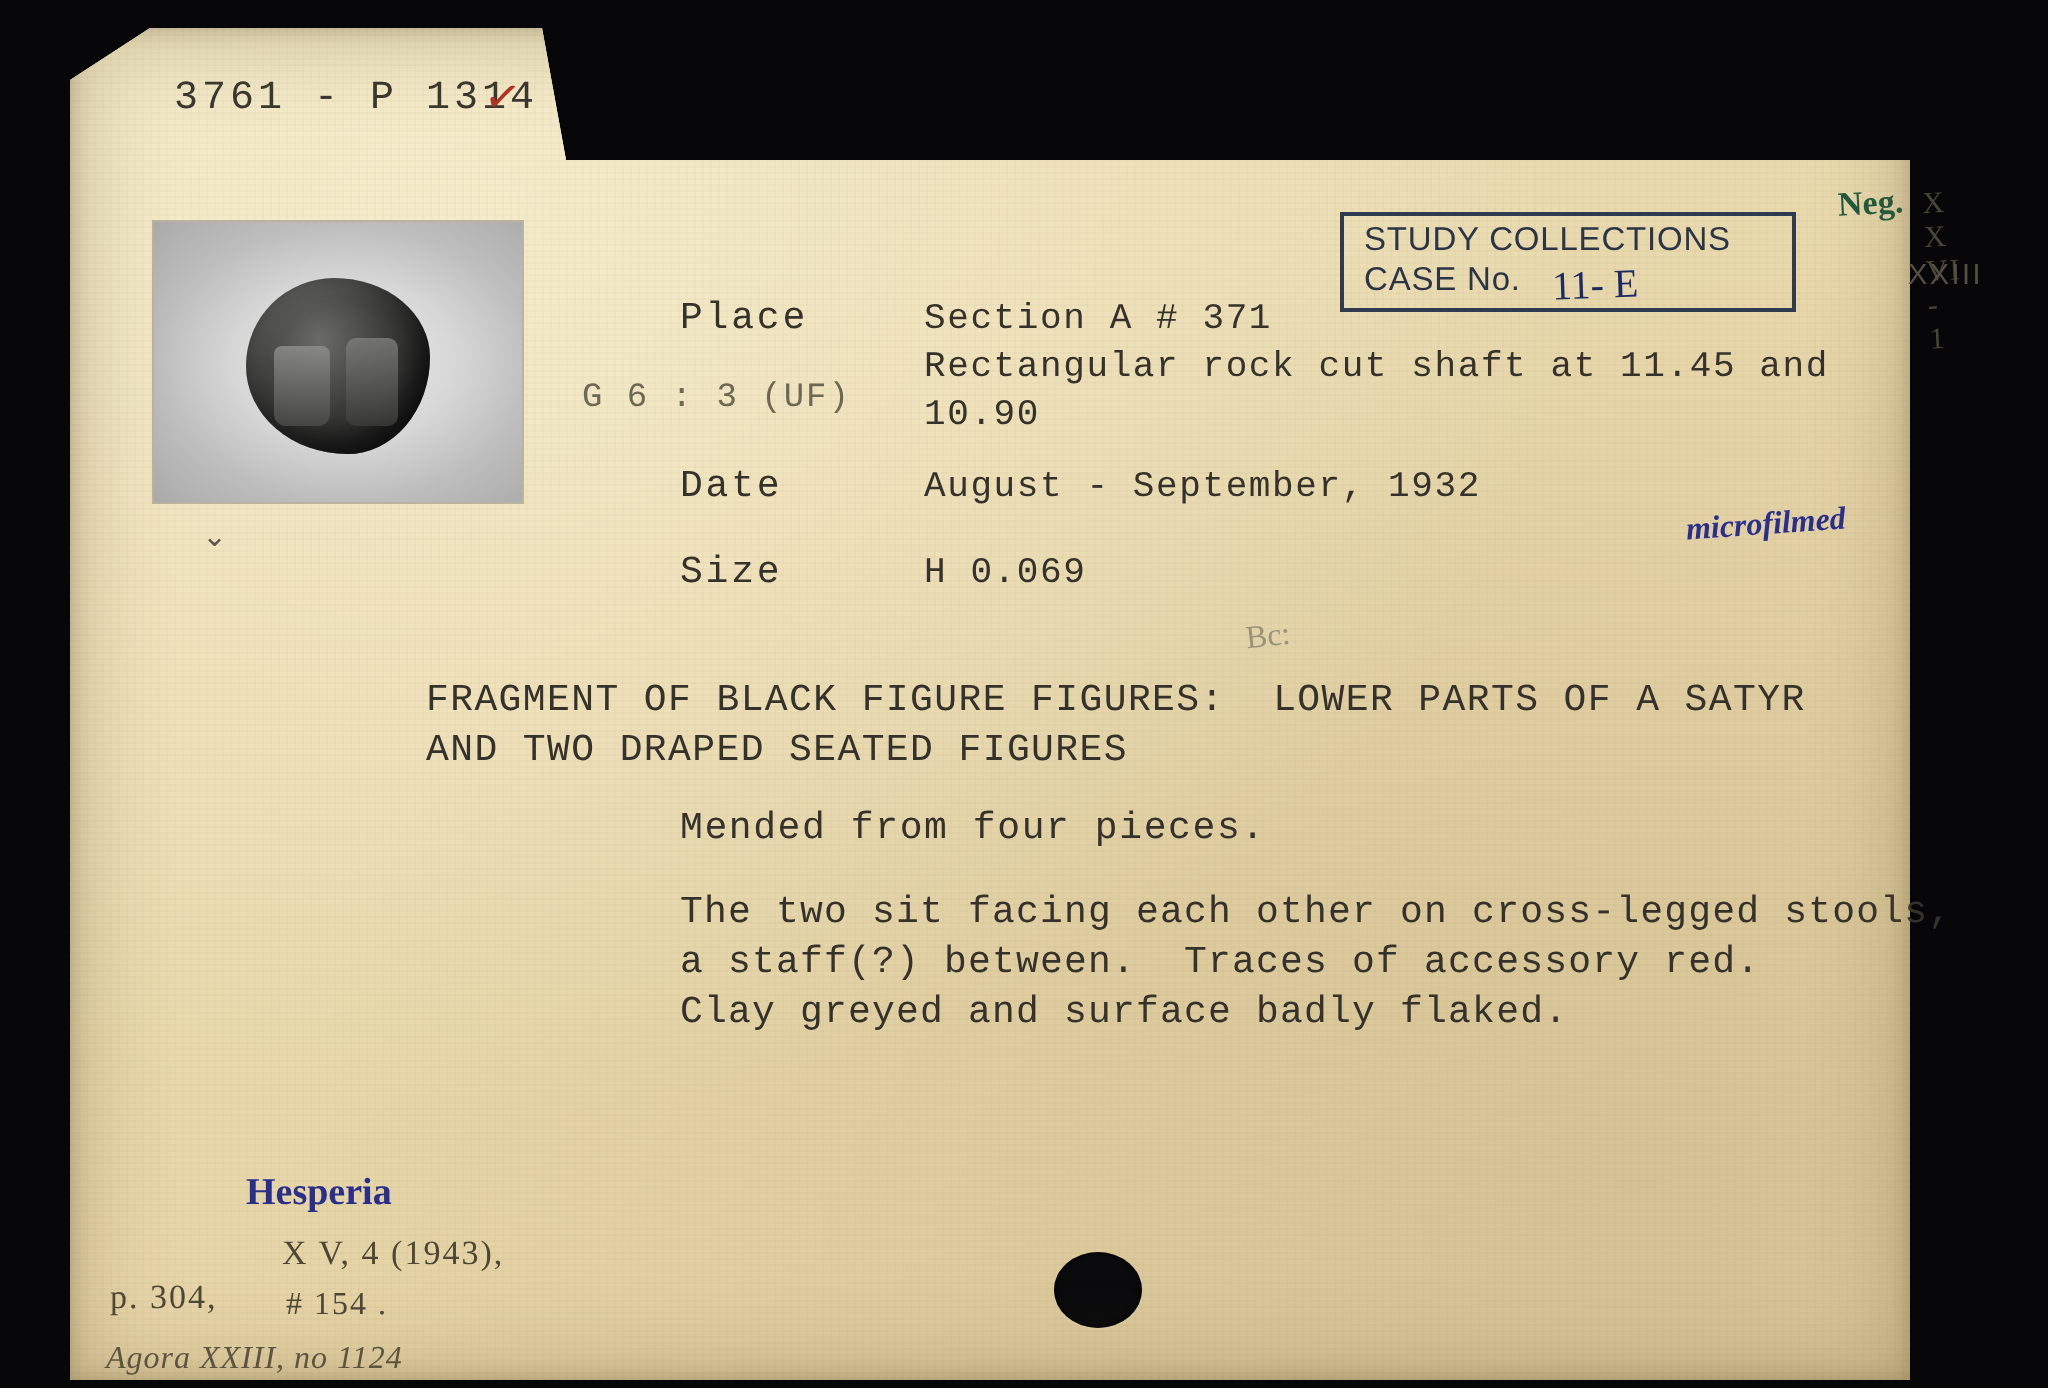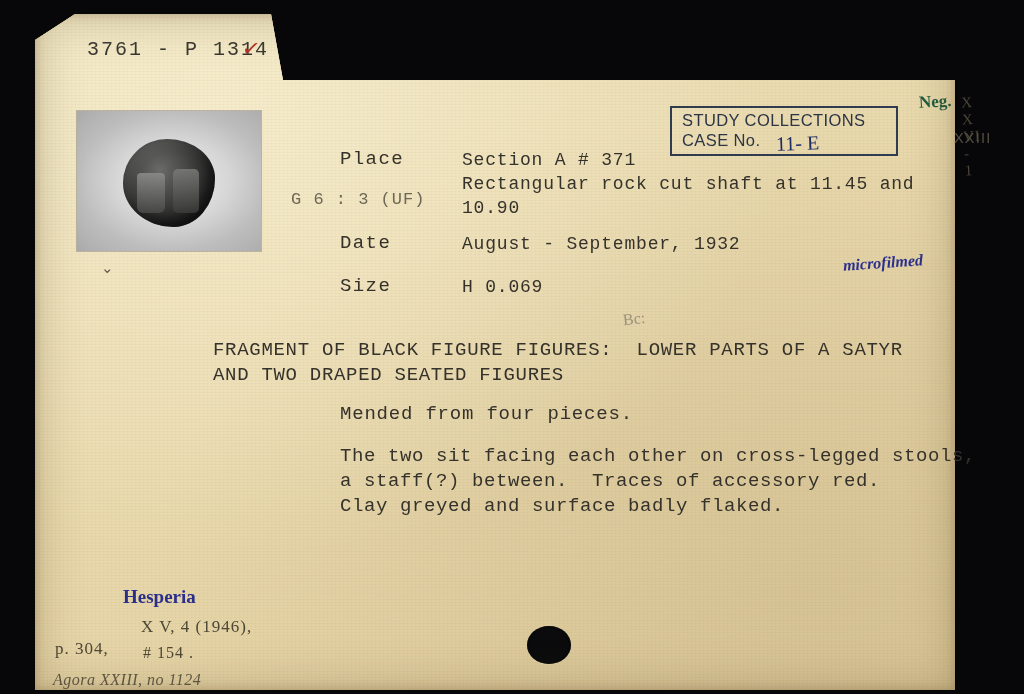--- a/index.html
+++ b/index.html
@@ -366,21 +366,21 @@
     <div id="faint-mark">Bc:</div>
 
     <div id="desc-title">FRAGMENT OF BLACK FIGURE FIGURES:  LOWER PARTS OF A SATYR
 AND TWO DRAPED SEATED FIGURES</div>
     <div id="desc-body">The two sit facing each other on cross-legged stools,
 a staff(?) between.  Traces of accessory red.
 Clay greyed and surface badly flaked.</div>
     <div id="desc-mend">Mended from four pieces.</div>
 
     <div id="hesperia">Hesperia</div>
-    <div id="hesperia-vol">X V, 4  (1946),</div>
+    <div id="hesperia-vol">X V, 4  (1943),</div>
     <div id="hesperia-page">p. 304,</div>
     <div id="hesperia-num"># 154 .</div>
     <div id="agora-ref">Agora XXIII, no 1124</div>
 
     <div id="punch-hole"></div>
 
     <div id="vignette"></div>
   </div>
 
 </div>

